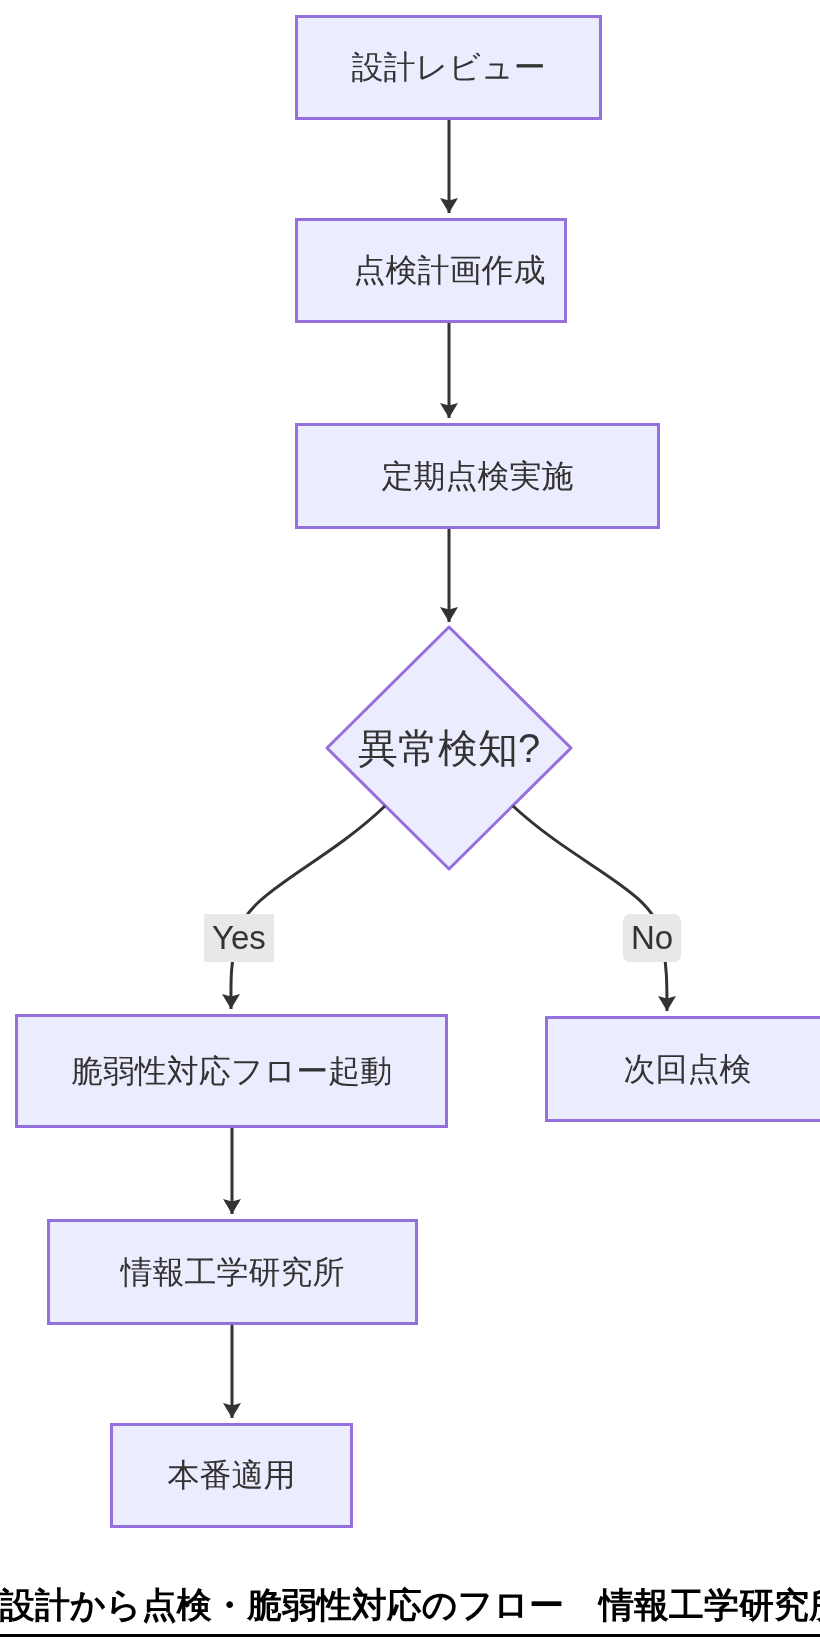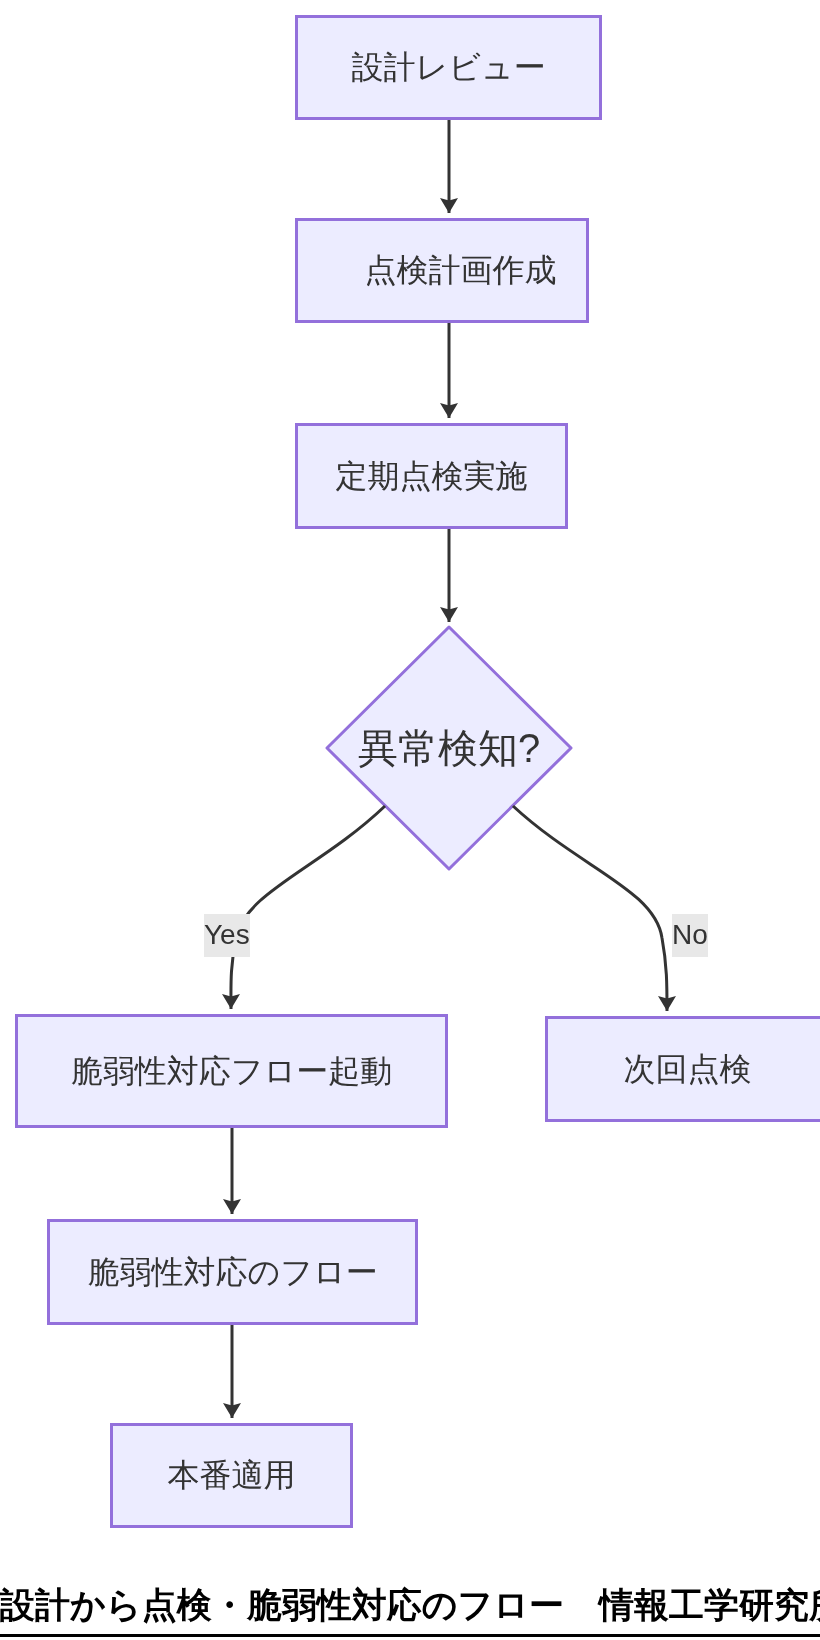--- a/index.html
+++ b/index.html
@@ -25,43 +25,43 @@
     box-sizing:border-box;
     background:var(--node-fill);
     border:3px solid var(--node-border);
     display:flex;align-items:center;justify-content:center;
     color:var(--text-color);
     font-size:32px;
     line-height:1.2;
     white-space:nowrap;
   }
   .node-a{left:295px;top:15px;width:307px;height:105px;}
-  .node-b{left:295px;top:218px;width:294px;height:105px;padding-left:37px;}
-  .node-c{left:295px;top:423px;width:273px;height:106px;}
+  .node-b{left:295px;top:218px;width:272px;height:105px;padding-left:37px;}
+  .node-c{left:295px;top:423px;width:365px;height:106px;}
   .node-e{left:15px;top:1014px;width:433px;height:114px;}
   .node-f{left:545px;top:1016px;width:285px;height:106px;}
   .node-g{left:47px;top:1219px;width:371px;height:106px;}
   .node-h{left:110px;top:1423px;width:243px;height:105px;}
   .diamond-label{
     position:absolute;
     left:339px;top:717px;width:220px;height:62px;
     display:flex;align-items:center;justify-content:center;
     color:var(--text-color);
     font-size:40px;white-space:nowrap;
   }
   .edge-label{
     position:absolute;
     background:var(--label-bg);
     color:var(--text-color);
-    font-size:28px;
-    padding:6px 0;
+    font-size:33px;
+    padding:6px 8px;
     line-height:1.1;
   }
   .edge-label-yes{left:204px;top:914px;}
-  .edge-label-no{left:672px;top:914px;}
+  .edge-label-no{left:623px;top:914px;border-radius:7px;}
   .caption{
     position:absolute;
     left:0;top:1582px;
     color:var(--caption-color);
     font-size:35px;
     font-weight:bold;
     white-space:nowrap;
     border-bottom:3px solid var(--caption-color);
     padding:0 4px 5px 0;
   }
@@ -101,21 +101,21 @@
   <div class="diamond-label">
     <span>異常検知?</span>
   </div>
   <div class="node node-e">
     <span>脆弱性対応フロー起動</span>
   </div>
   <div class="node node-f">
     <span>次回点検</span>
   </div>
   <div class="node node-g">
-    <span>脆弱性対応のフロー</span>
+    <span>情報工学研究所</span>
   </div>
   <div class="node node-h">
     <span>本番適用</span>
   </div>
 
   <div class="edge-label edge-label-yes">Yes</div>
   <div class="edge-label edge-label-no">No</div>
 
   <div class="caption">設計から点検・脆弱性対応のフロー　情報工学研究所</div>
 

